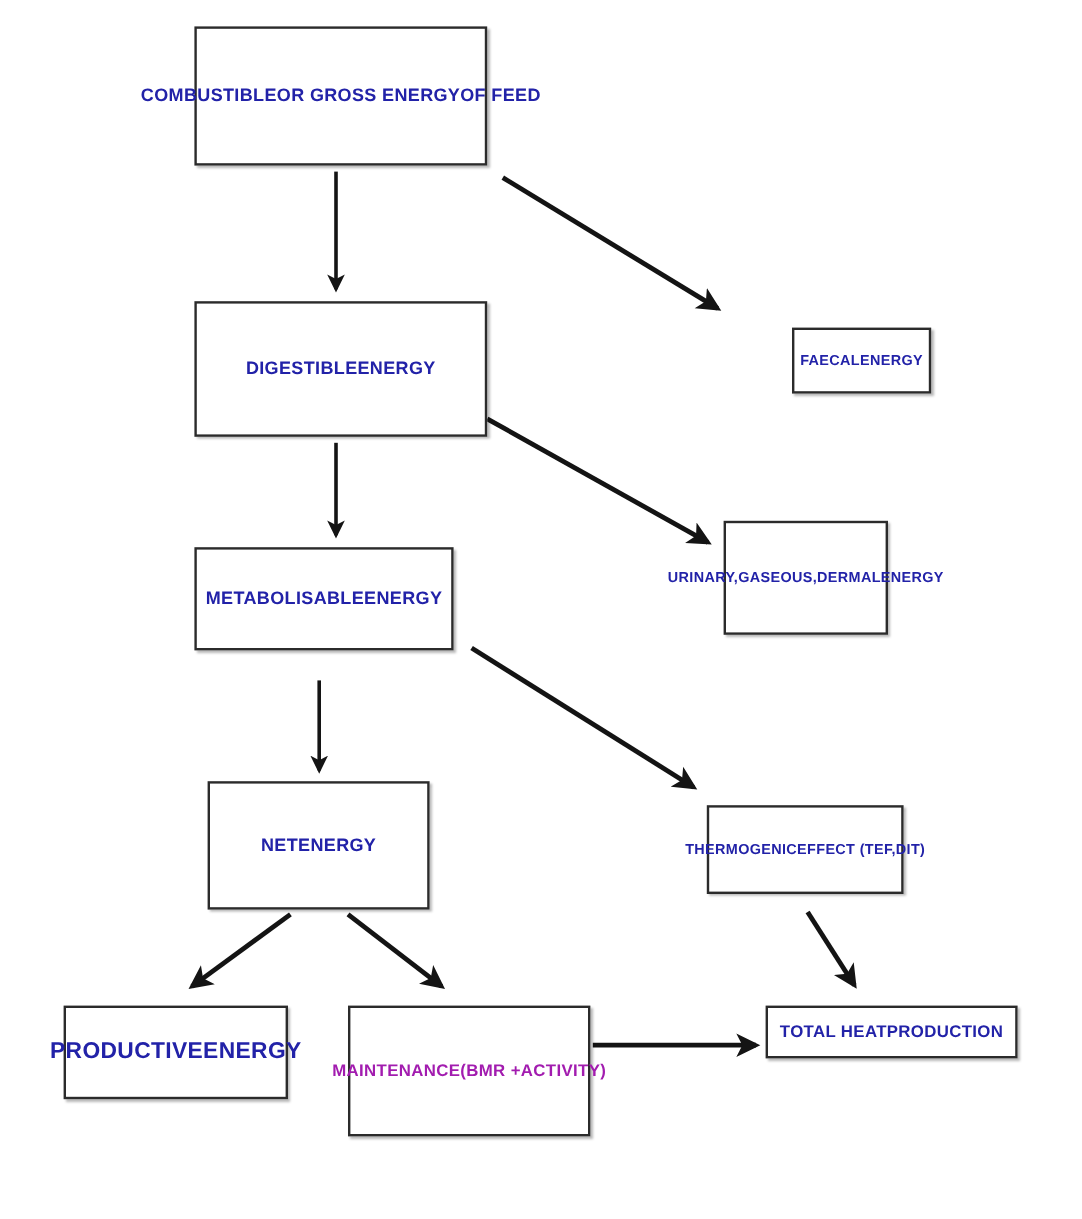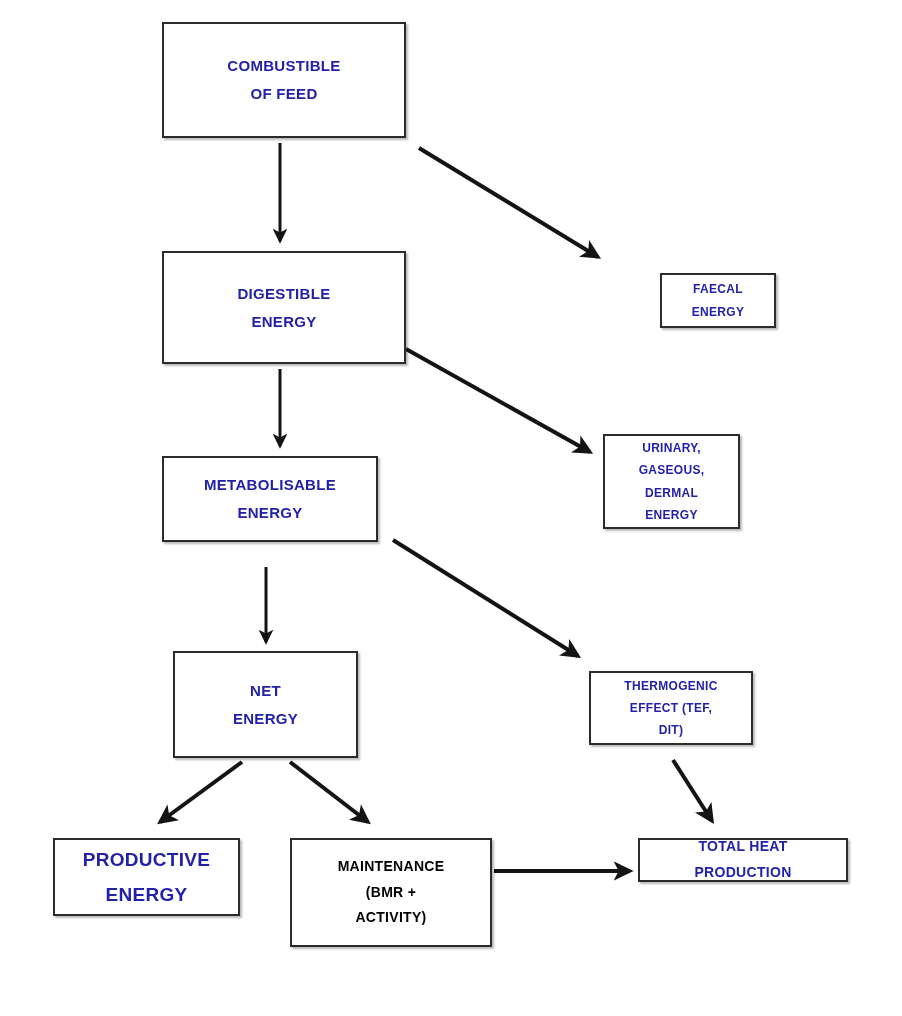--- a/index.html
+++ b/index.html
@@ -15,21 +15,21 @@
     font-family: "Liberation Sans", sans-serif;
     overflow: hidden;
   }
   .node {
     position: absolute;
     box-sizing: border-box;
     background: #ffffff;
     border: 2px solid #2b2b2b;
     box-shadow: 2px 2px 2px rgba(0,0,0,0.28);
     display: flex;
-    flex-direction: column;
+    flex-direction: row;
     align-items: center;
     justify-content: center;
     text-align: center;
     color: #2222a8;
     font-weight: bold;
     letter-spacing: 0.3px;
     line-height: 1.85;
   }
   .node .line {
     display: block;
@@ -63,20 +63,21 @@
         <line x1="393" y1="540" x2="578" y2="656" stroke="#141414" stroke-width="4" marker-end="url(#arrowhead)"></line>
         <line x1="242" y1="762" x2="160" y2="822" stroke="#141414" stroke-width="4" marker-end="url(#arrowhead)"></line>
         <line x1="290" y1="762" x2="368" y2="822" stroke="#141414" stroke-width="4" marker-end="url(#arrowhead)"></line>
         <line x1="673" y1="760" x2="712" y2="821" stroke="#141414" stroke-width="4" marker-end="url(#arrowhead)"></line>
         <line x1="494" y1="871" x2="630" y2="871" stroke="#141414" stroke-width="4" marker-end="url(#arrowhead)"></line>
       </g>
   </svg>
   <div id="node-layer">
       <div class="node" style="left: 162px; top: 22px; width: 244px; height: 116px; font-size: 15px; border-color: rgb(43, 43, 43); color: rgb(34, 34, 168);">
         <span class="line">COMBUSTIBLE</span>
+        <span class="line">OR GROSS ENERGY</span>
         <span class="line">OF FEED</span>
       </div>
       <div class="node" style="left: 162px; top: 251px; width: 244px; height: 113px; font-size: 15px; border-color: rgb(43, 43, 43); color: rgb(34, 34, 168);">
         <span class="line">DIGESTIBLE</span>
         <span class="line">ENERGY</span>
       </div>
       <div class="node" style="left: 613px; top: 273px; width: 116px; height: 55px; font-size: 12px; border-color: rgb(43, 43, 43); color: rgb(34, 34, 168); margin-left: 47px;">
         <span class="line">FAECAL</span>
         <span class="line">ENERGY</span>
       </div>
@@ -96,21 +97,21 @@
       </div>
       <div class="node" style="left: 589px; top: 671px; width: 164px; height: 74px; font-size: 12px; border-color: rgb(43, 43, 43); color: rgb(34, 34, 168);">
         <span class="line">THERMOGENIC</span>
         <span class="line">EFFECT (TEF,</span>
         <span class="line">DIT)</span>
       </div>
       <div class="node" style="left: 53px; top: 838px; width: 187px; height: 78px; font-size: 19px; border-color: rgb(43, 43, 43); color: rgb(34, 34, 168);">
         <span class="line">PRODUCTIVE</span>
         <span class="line">ENERGY</span>
       </div>
-      <div class="node" style="left: 290px; top: 838px; width: 202px; height: 109px; font-size: 14px; border-color: rgb(43, 43, 43); color: #000000;">
+      <div class="node" style="left: 290px; top: 838px; width: 202px; height: 109px; font-size: 14px; border-color: rgb(43, 43, 43); color: #a21caf;">
         <span class="line">MAINTENANCE</span>
         <span class="line">(BMR +</span>
         <span class="line">ACTIVITY)</span>
       </div>
       <div class="node" style="left: 638px; top: 838px; width: 210px; height: 44px; font-size: 14px; border-color: rgb(43, 43, 43); color: rgb(34, 34, 168);">
         <span class="line">TOTAL HEAT</span>
         <span class="line">PRODUCTION</span>
       </div>
     </div>
 </div>

